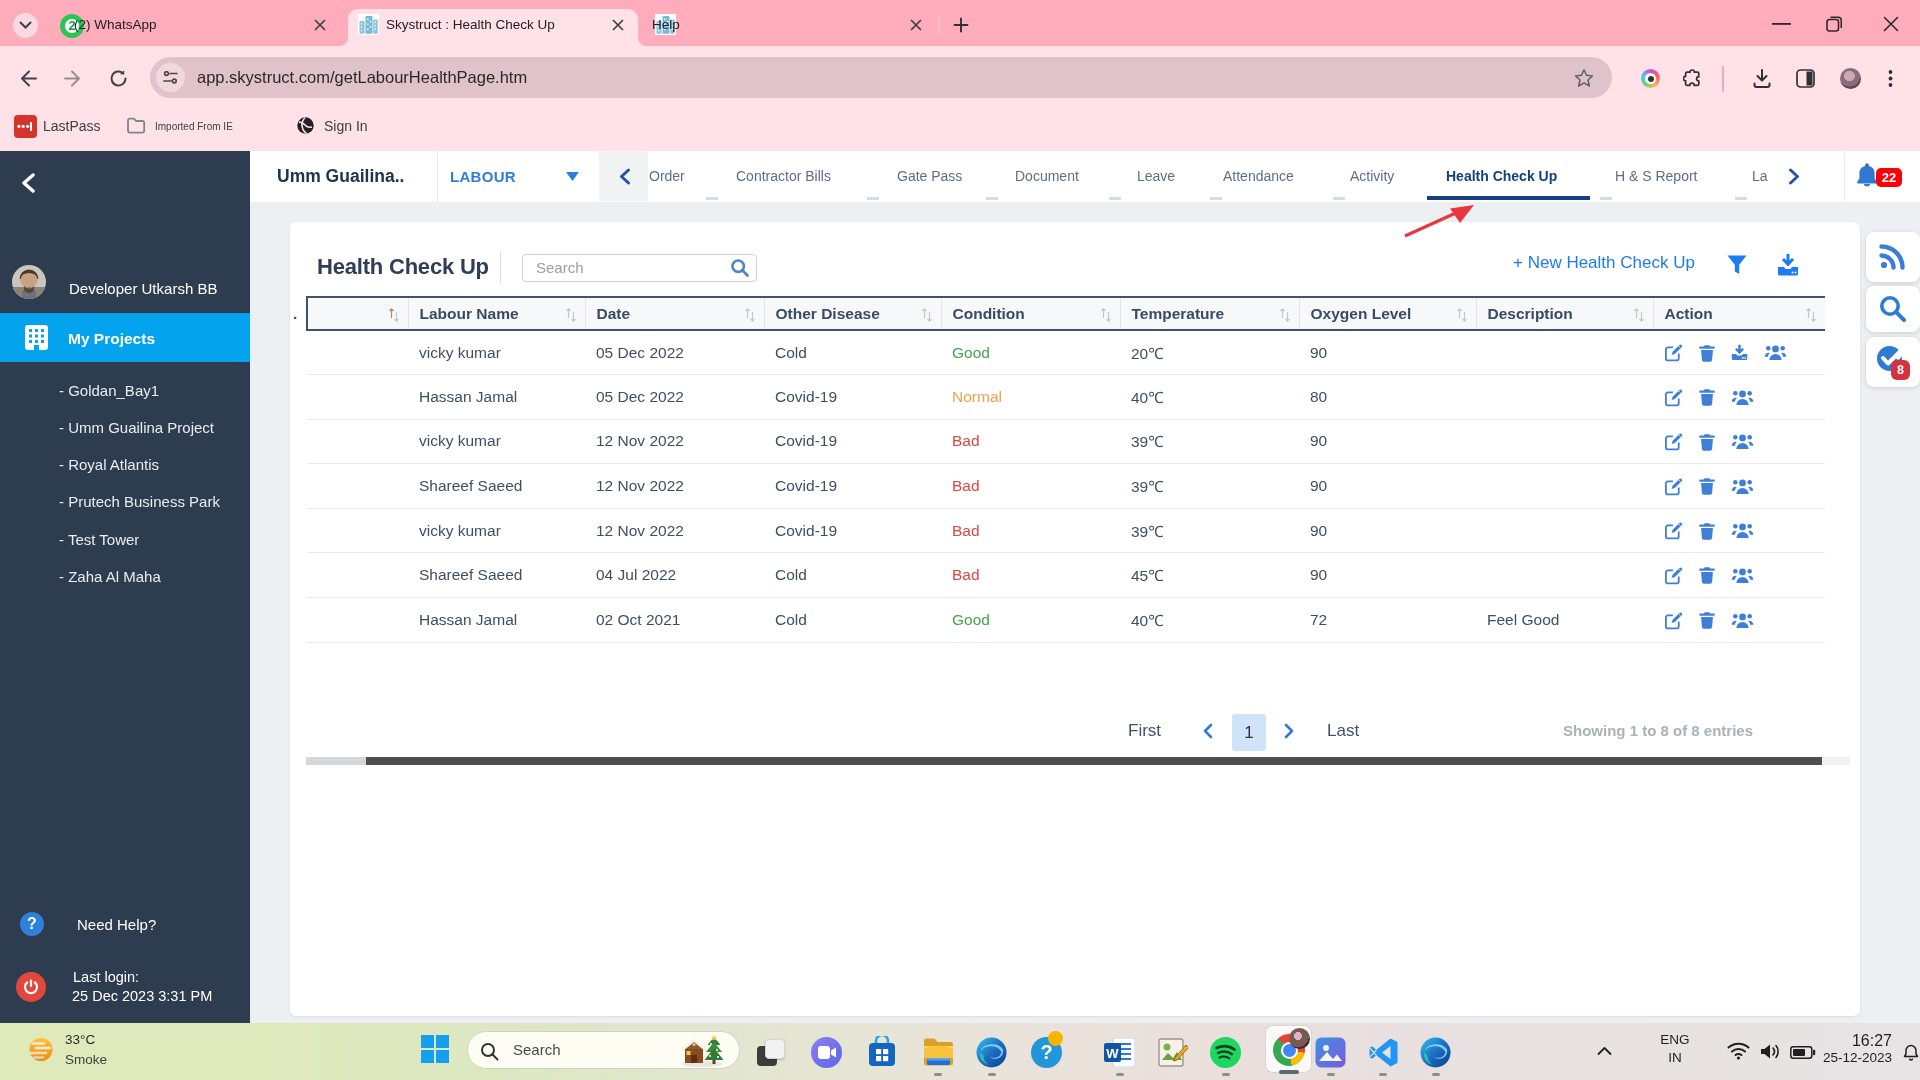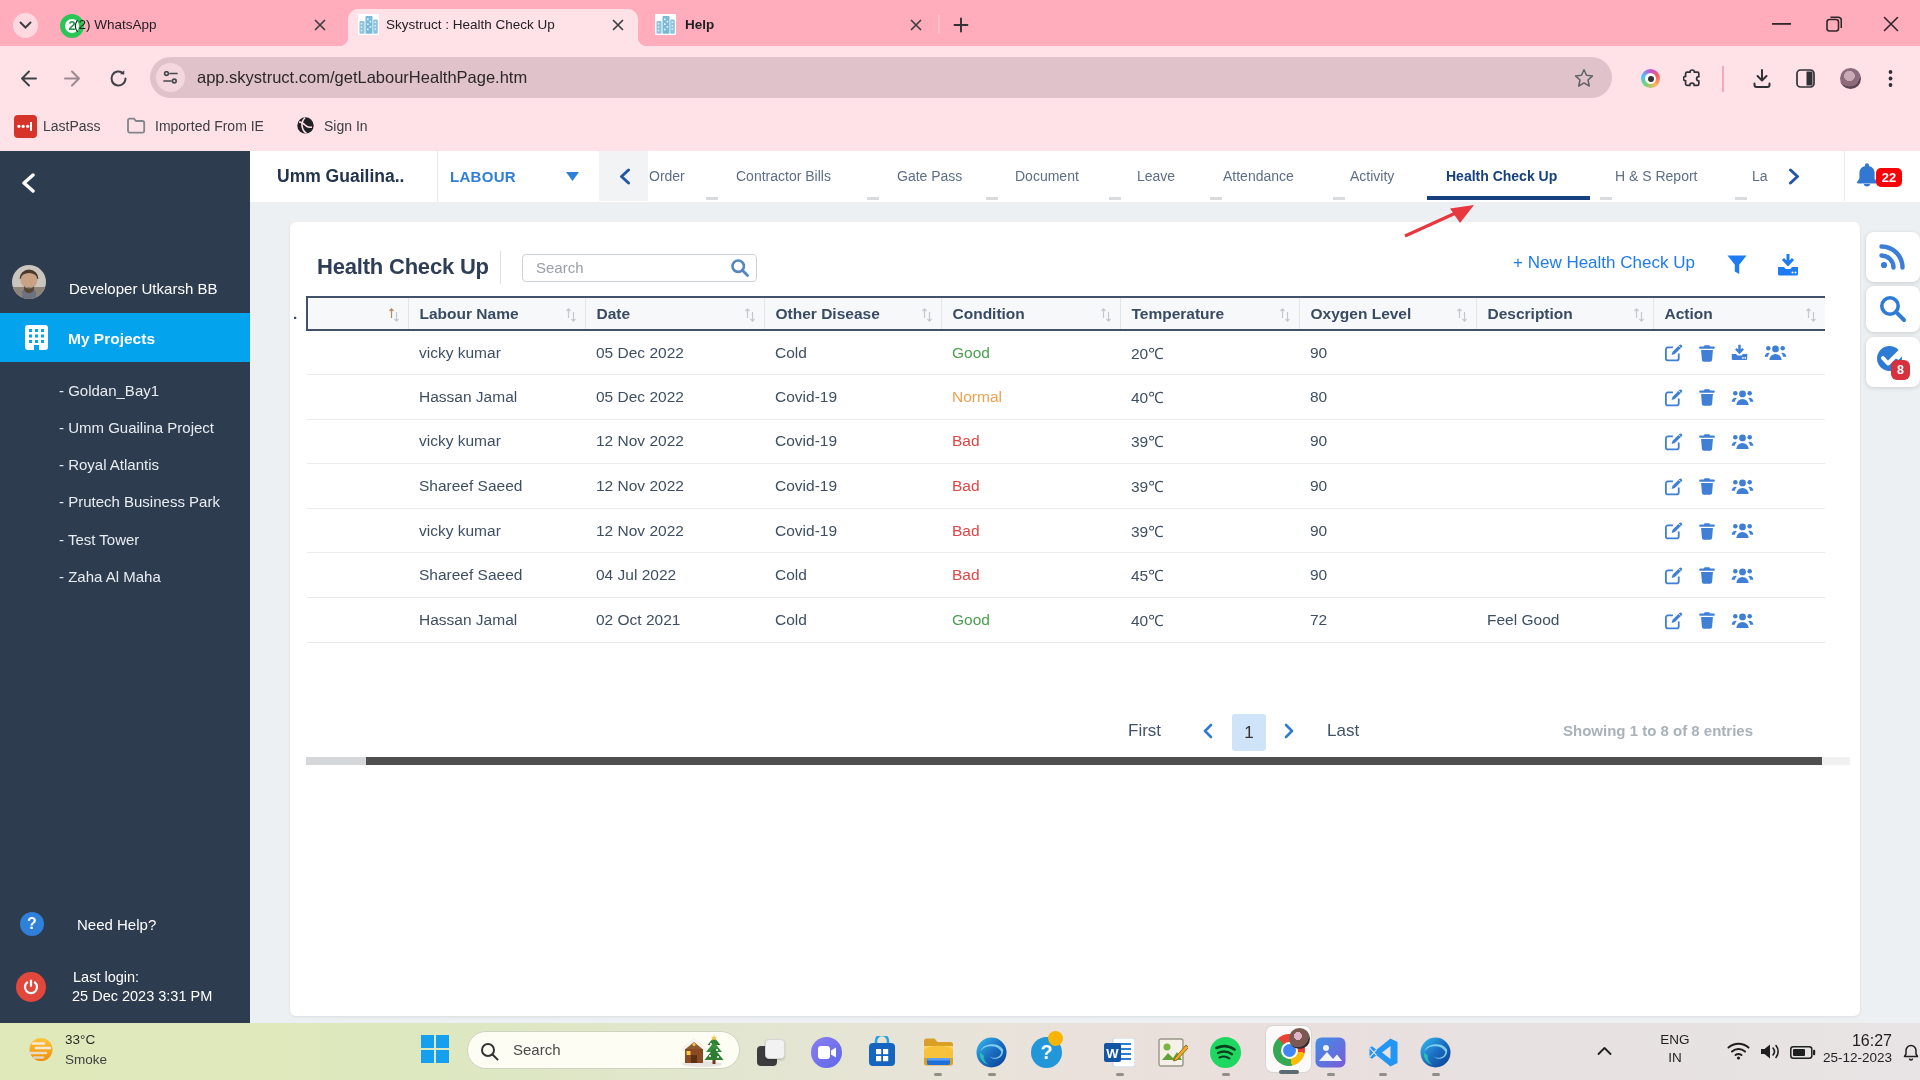--- a/index.html
+++ b/index.html
@@ -124,21 +124,21 @@
       <rect x="11.6" y="12" width="1.6" height="1.6"></rect>
       <rect x="9" y="14.6" width="1.6" height="1.6"></rect>
       <rect x="2.8" y="9" width="1.4" height="1.4"></rect>
       <rect x="2.8" y="12.4" width="1.4" height="1.4"></rect>
       <rect x="2.8" y="15.8" width="1.4" height="1.4"></rect>
       <rect x="16.6" y="7.6" width="1.4" height="1.4"></rect>
       <rect x="16.6" y="11" width="1.4" height="1.4"></rect>
       <rect x="16.6" y="14.4" width="1.4" height="1.4"></rect>
     </g>
 </svg>
-<div class="abs tabtxt" style="left:685px;top:0;font-weight:bold;">Help</div>
+<div class="abs tabtxt" style="left:652px;top:0;">Help</div>
 <svg class="abs" style="left:910px;top:19px;" width="12" height="12" viewBox="0 0 12 12">
     <path d="M1.5 1.5 L10.5 10.5 M10.5 1.5 L1.5 10.5" stroke="#3c4043" stroke-width="1.7" stroke-linecap="round"></path>
   </svg>
 <div class="abs" style="left:938px;top:15px;width:2px;height:19px;background:#f7c2cd;"></div>
 <svg class="abs" style="left:953px;top:17px;" width="16" height="16" viewBox="0 0 16 16">
     <path d="M8 1.5 V14.5 M1.5 8 H14.5" stroke="#303134" stroke-width="1.9" stroke-linecap="round"></path>
   </svg>
 
 <svg class="abs" style="left:1772px;top:23px;" width="19" height="2" viewBox="0 0 19 2">
     <rect width="19" height="1.8" fill="#30272b"></rect>
@@ -197,21 +197,21 @@
     <circle cx="2.5" cy="16" r="1.9" fill="#303134"></circle>
   </svg>
 
 <div class="abs" id="bookmarks"></div>
 <div class="abs" style="left:14px;top:115px;width:23px;height:23px;border-radius:4px;background:#d6332a;"></div>
 <div class="abs" style="left:17px;top:121px;width:17px;height:11px;color:#fff;font-size:11px;font-weight:bold;letter-spacing:.5px;line-height:11px;">•••<span style="display:inline-block;width:1.5px;height:9px;background:#fff;vertical-align:-1px;"></span></div>
 <div class="abs" style="left:43px;top:112px;font-size:14px;color:#3c4043;line-height:29px;">LastPass</div>
 <svg class="abs" style="left:126px;top:117px;" width="20" height="17" viewBox="0 0 20 17">
     <path d="M2 3.5 a1.8 1.8 0 0 1 1.8-1.8 h4.2 l2 2.3 h6.4 a1.8 1.8 0 0 1 1.8 1.8 v8 a1.8 1.8 0 0 1 -1.8 1.8 H3.8 A1.8 1.8 0 0 1 2 13.8 Z" fill="none" stroke="#80868b" stroke-width="1.8"></path>
   </svg>
-<div class="abs" style="left:155px;top:112px;font-size:14px;color:#3c4043;line-height:29px;">Imported From IE</div>
+<div class="abs" style="left:155px;top:112px;font-size:10px;color:#3c4043;line-height:29px;">Imported From IE</div>
 <svg class="abs" style="left:296px;top:116px;" width="19" height="19" viewBox="0 0 19 19">
     <circle cx="9.5" cy="9.5" r="8.2" fill="#202124"></circle>
     <path d="M3 6 a8 8 0 0 1 6 3 a7 7 0 0 0 7 2" stroke="#ffe1e8" stroke-width="1.6" fill="none"></path>
     <path d="M9 1.8 a10 10 0 0 0 1.5 15.5" stroke="#ffe1e8" stroke-width="1.6" fill="none"></path>
   </svg>
 <div class="abs" style="left:324px;top:112px;font-size:14px;color:#3c4043;line-height:29px;">Sign In</div>
 
 <div class="abs" id="sidebar"></div>
 <svg class="abs" style="left:20px;top:173px;" width="17" height="20" viewBox="0 0 17 20">
     <path d="M13 2 L4 10 L13 18" stroke="#fff" stroke-width="3.4" fill="none" stroke-linecap="round" stroke-linejoin="round"></path>

